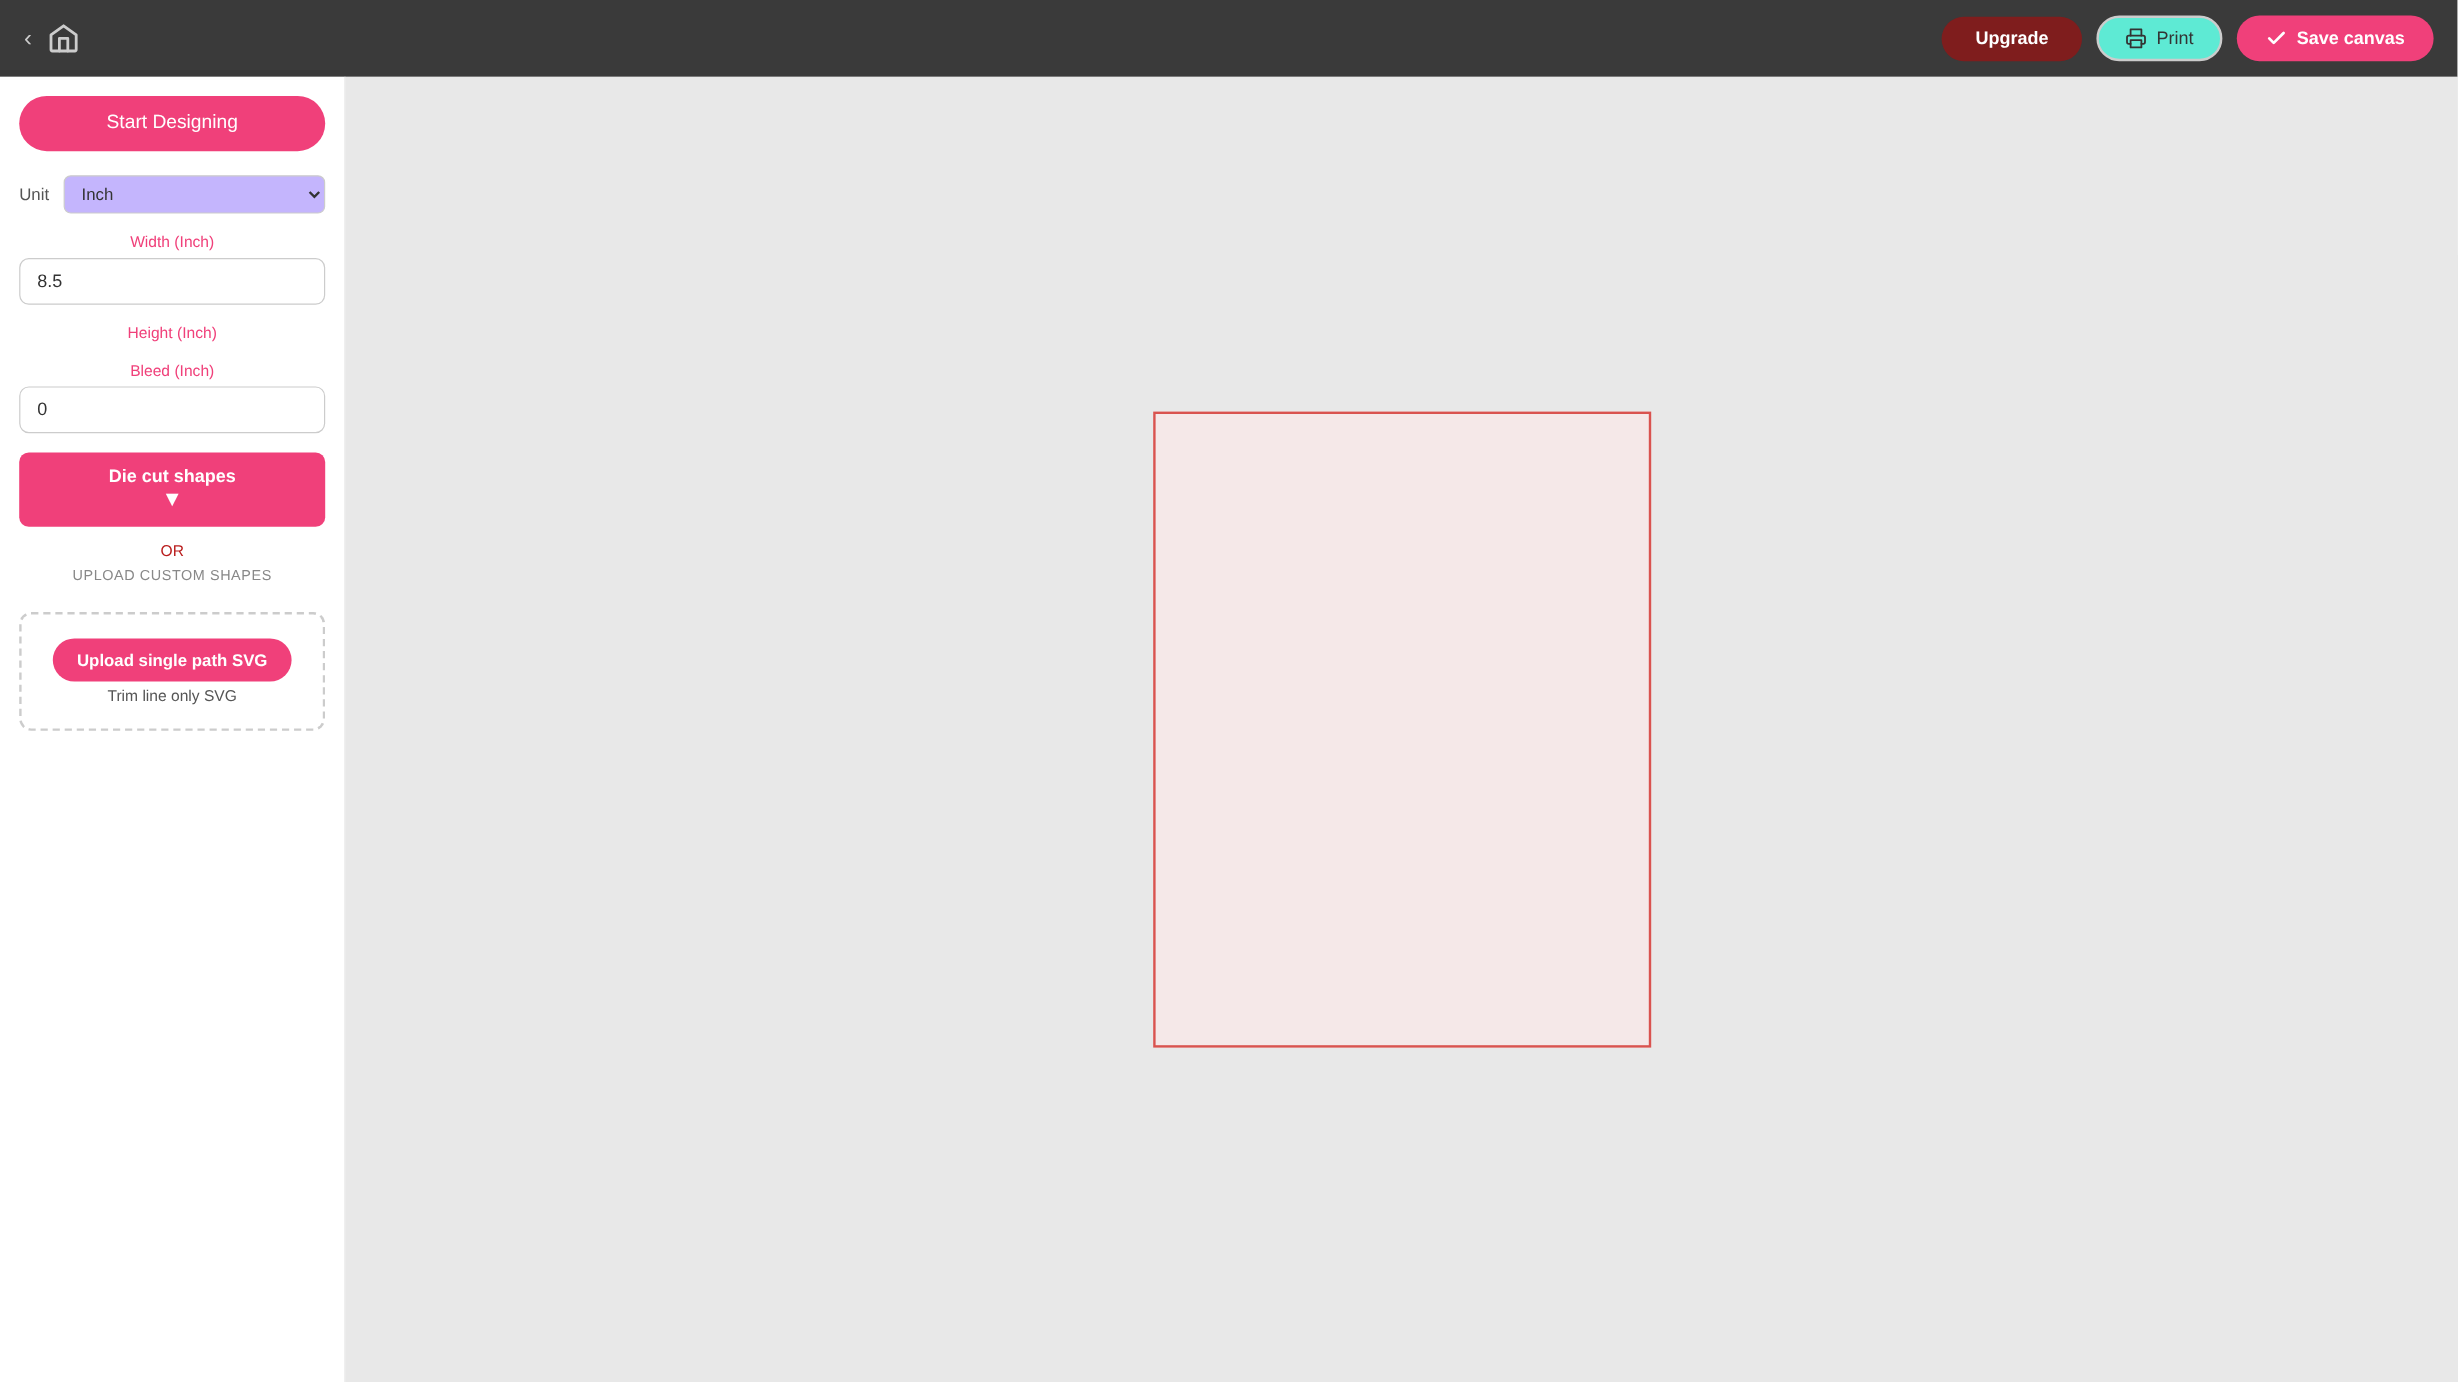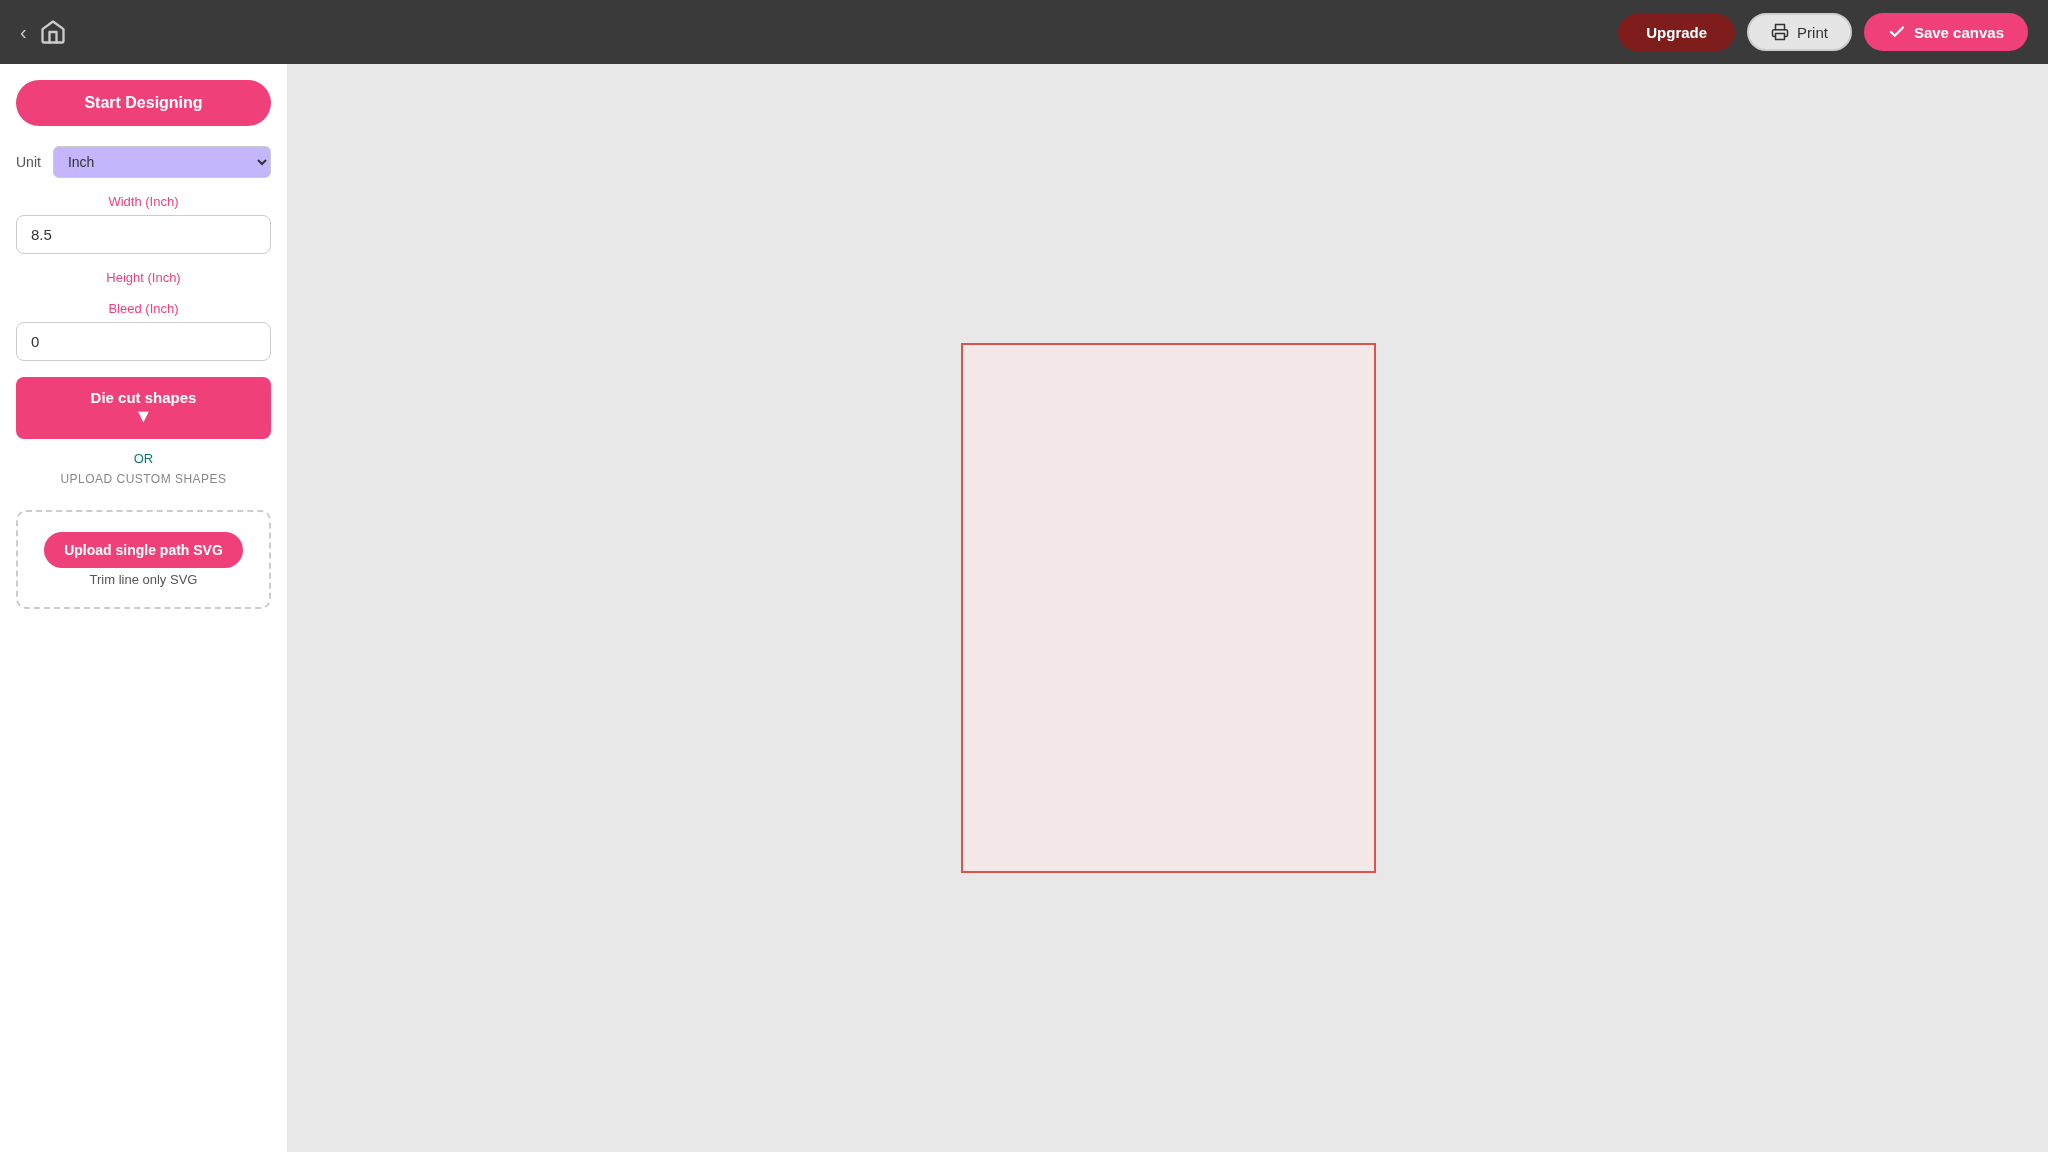--- a/index.html
+++ b/index.html
@@ -46,21 +46,21 @@
       background: #7f1d1d;
       color: white;
       border: none;
       border-radius: 25px;
       padding: 10px 28px;
       font-size: 15px;
       font-weight: 600;
       cursor: pointer;
     }
     .btn-print {
-      background: #e5e5e5;
+      background: #5eead4;
       color: #333;
       border: 2px solid #ccc;
       border-radius: 25px;
       padding: 8px 22px;
       font-size: 15px;
       font-weight: 500;
       cursor: pointer;
       display: flex;
       align-items: center;
       gap: 8px;
@@ -95,21 +95,21 @@
       flex-shrink: 0;
       border-right: 1px solid #e5e5e5;
     }
     .btn-start-designing {
       background: #f0407a;
       color: white;
       border: none;
       border-radius: 25px;
       padding: 14px;
       font-size: 16px;
-      font-weight: 700;
+      font-weight: 400;
       cursor: pointer;
       width: 100%;
       margin-bottom: 20px;
     }
 
     .field-group {
       margin-bottom: 16px;
     }
     .unit-row {
       display: flex;
@@ -170,21 +170,21 @@
       justify-content: space-between;
       margin-bottom: 12px;
       flex-direction: column;
     }
     .die-cut-arrow {
       font-size: 18px;
     }
 
     .or-divider {
       text-align: center;
-      color: #0f766e;
+      color: #b91c1c;
       font-size: 13px;
       margin: 8px 0 6px;
     }
     .upload-label {
       text-align: center;
       color: #888;
       font-size: 12px;
       margin-bottom: 24px;
       text-transform: uppercase;
       letter-spacing: 0.04em;

